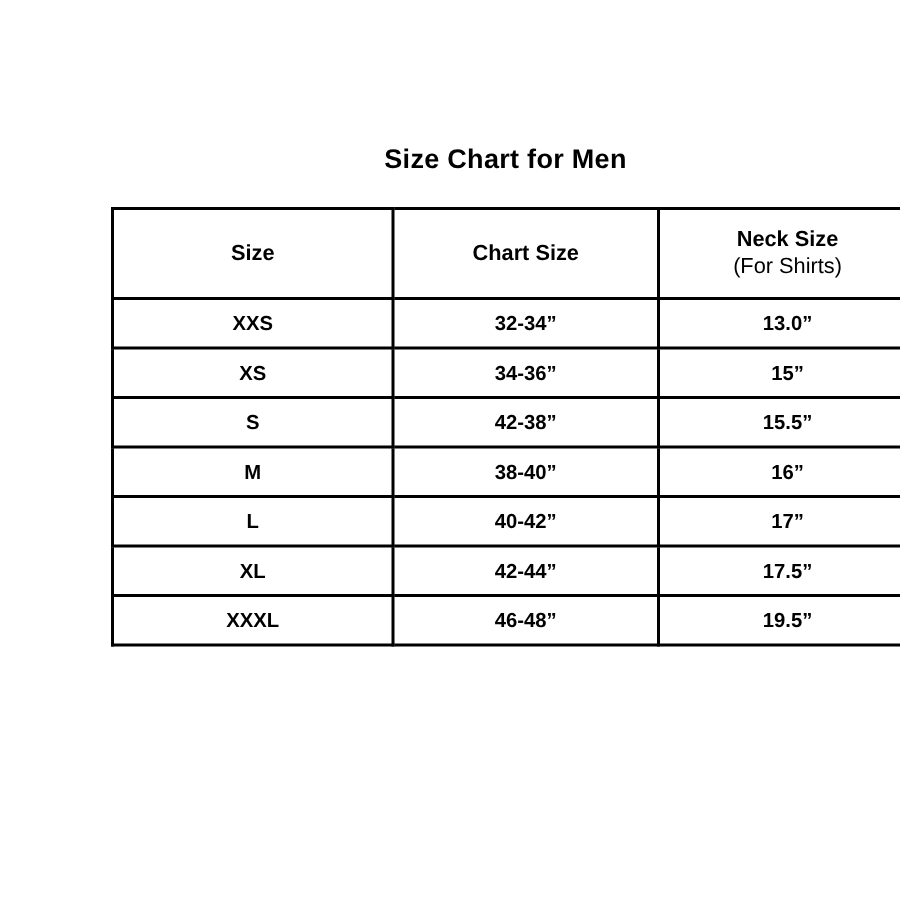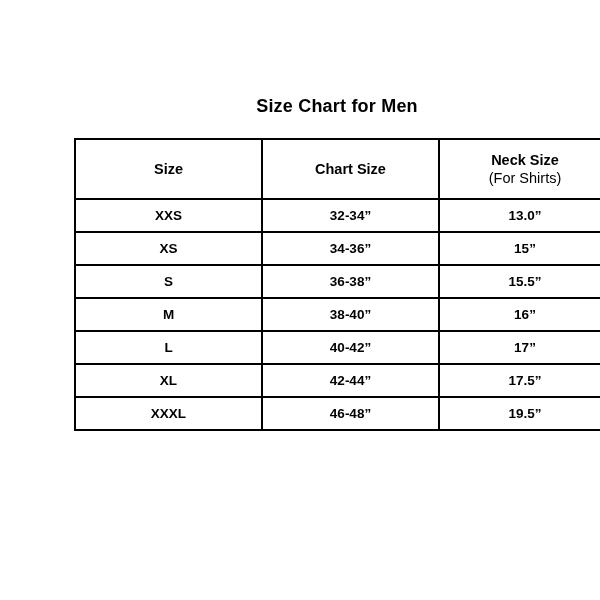--- a/index.html
+++ b/index.html
@@ -92,21 +92,21 @@
         <td>32-34”</td>
         <td>13.0”</td>
       </tr>
       <tr>
         <td>XS</td>
         <td>34-36”</td>
         <td>15”</td>
       </tr>
       <tr>
         <td>S</td>
-        <td>36-38”</td>
+        <td>42-38”</td>
         <td>15.5”</td>
       </tr>
       <tr>
         <td>M</td>
         <td>38-40”</td>
         <td>16”</td>
       </tr>
       <tr>
         <td>L</td>
         <td>40-42”</td>

